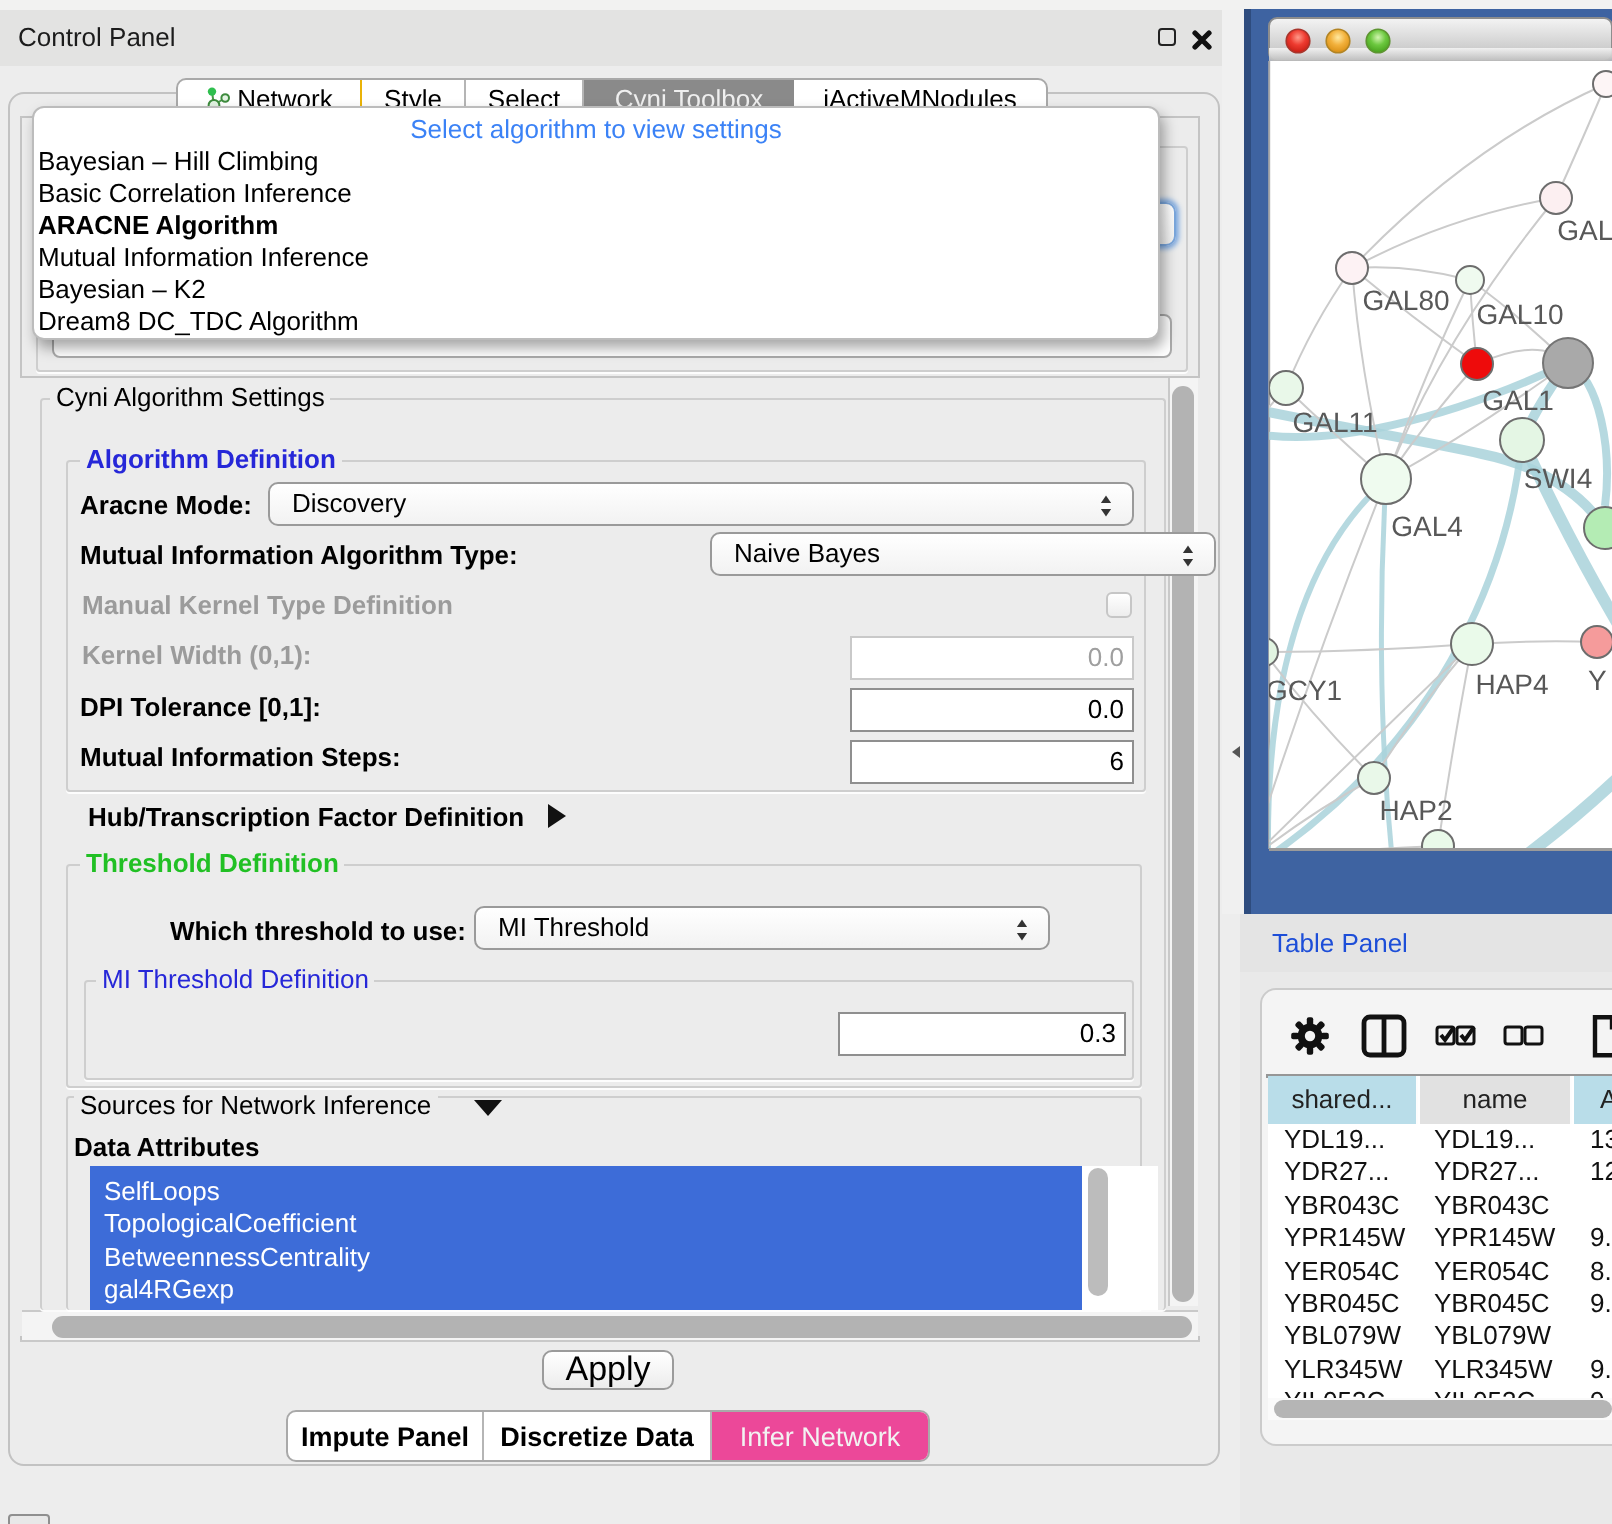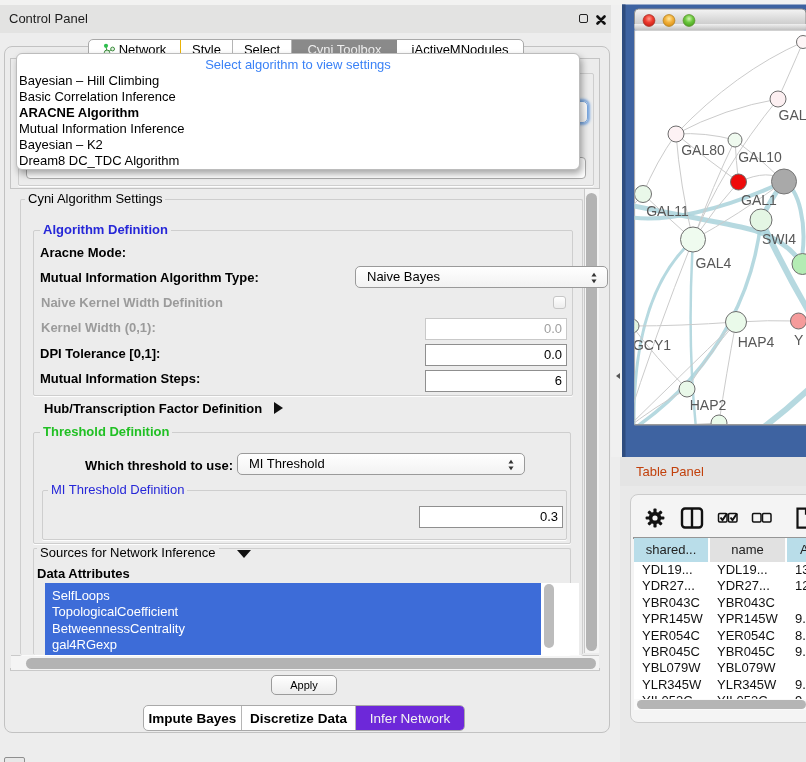--- a/index.html
+++ b/index.html
@@ -65,28 +65,34 @@
   <div class="abs" style="left:11px;top:655px;width:588px;height:15px;background:#f4f4f4;border-top:1px solid #c9c9c9;"></div>
   <div class="abs" style="left:26px;top:658px;width:570px;height:11px;background:#b3b3b3;border-radius:6px;"></div>
 
   <div class="gbox" style="left:20px;top:199px;width:563px;height:456px;border-bottom:none;"></div>
   <div class="gtitle" style="left:25px;top:191px;">Cyni Algorithm Settings</div>
 
   <div class="gbox" style="left:33px;top:230px;width:540px;height:166px;"></div>
   <div class="gtitle b" style="left:40px;top:222px;color:#2627d8;">Algorithm Definition</div>
 
   <div class="lbl b" style="left:40px;top:245px;">Aracne Mode:</div>
+  <div class="combo" style="left:134px;top:241px;width:433px;">Discovery
+    <svg class="carets" viewBox="0 0 8 16">
+        <path d="M4 1 L7.4 6 H0.6 Z" fill="#333"></path>
+        <path d="M4 15 L7.4 10 H0.6 Z" fill="#333"></path>
+      </svg>
+  </div>
   <div class="lbl b" style="left:40px;top:270px;">Mutual Information Algorithm Type:</div>
   <div class="combo" style="left:355px;top:266px;width:253px;">Naive Bayes
     <svg class="carets" viewBox="0 0 8 16">
         <path d="M4 1 L7.4 6 H0.6 Z" fill="#333"></path>
         <path d="M4 15 L7.4 10 H0.6 Z" fill="#333"></path>
       </svg>
   </div>
-  <div class="lbl b gray" style="left:41px;top:295px;">Naive Kernel Width Definition</div>
+  <div class="lbl b gray" style="left:41px;top:295px;">Manual Kernel Type Definition</div>
   <div class="abs" style="left:553px;top:296px;width:13px;height:13px;border:1px solid #c6c6c6;border-radius:3px;background:linear-gradient(#fff,#ededed);"></div>
   <div class="lbl b gray" style="left:41px;top:320px;">Kernel Width (0,1):</div>
   <div class="field dis" style="left:425px;top:318px;width:142px;">0.0</div>
   <div class="lbl b" style="left:40px;top:346px;">DPI Tolerance [0,1]:</div>
   <div class="field en" style="left:425px;top:344px;width:142px;">0.0</div>
   <div class="lbl b" style="left:40px;top:371px;">Mutual Information Steps:</div>
   <div class="field en" style="left:425px;top:370px;width:142px;">6</div>
 
   <div class="lbl b" style="left:44px;top:401px;">Hub/Transcription Factor Definition</div>
   <div class="abs" style="left:274px;top:402px;width:0;height:0;border-left:9px solid #111;border-top:6px solid transparent;border-bottom:6px solid transparent;"></div>
@@ -112,26 +118,26 @@
   <div class="lbl b" style="left:37px;top:566px;">Data Attributes</div>
 
   <div class="abs" style="left:45px;top:583px;width:534px;height:72px;background:#fff;overflow:hidden;">
     <div class="abs" style="left:0;top:0;width:496px;height:72px;background:#3d6cd8;color:#fff;font-size:13px;line-height:16.4px;padding:5px 0 0 7px;">
       SelfLoops<br>TopologicalCoefficient<br>BetweennessCentrality<br>gal4RGexp
     </div>
     <div class="abs" style="left:499px;top:1px;width:10px;height:64px;background:#bcbcbc;border-radius:5px;"></div>
   </div>
 
   <div class="abs" style="left:10px;top:670px;width:590px;height:1px;background:#c9c9c9;"></div>
-  <div class="abs" style="left:271px;top:675px;width:66px;height:20px;background:linear-gradient(#ffffff,#ececec);border:1px solid #9b9b9b;border-radius:5px;font-size:11px;text-align:center;line-height:18px;">Apply</div>
+  <div class="abs" style="left:271px;top:675px;width:66px;height:20px;background:linear-gradient(#ffffff,#ececec);border:1px solid #9b9b9b;border-radius:5px;font-size:17px;text-align:center;line-height:18px;">Apply</div>
 
   <div class="abs" style="left:143px;top:705px;width:322px;height:26px;background:#fff;border:1px solid #a9a9a9;border-radius:5px;overflow:hidden;display:flex;">
-    <div style="width:98px;border-right:1px solid #b5b5b5;display:flex;align-items:center;justify-content:center;font-size:13.5px;font-weight:bold;">Impute Bayes</div>
+    <div style="width:98px;border-right:1px solid #b5b5b5;display:flex;align-items:center;justify-content:center;font-size:13.5px;font-weight:bold;">Impute Panel</div>
     <div style="width:114px;border-right:1px solid #b5b5b5;display:flex;align-items:center;justify-content:center;font-size:13.5px;font-weight:bold;">Discretize Data</div>
-    <div style="flex:1;background:#6d28d9;display:flex;align-items:center;justify-content:center;font-size:13.5px;color:#f2f2f2;">Infer Network</div>
+    <div style="flex:1;background:#ec4899;display:flex;align-items:center;justify-content:center;font-size:13.5px;color:#f2f2f2;">Infer Network</div>
   </div>
 
   <div class="abs" style="left:4px;top:757px;width:21px;height:10px;background:#e8e8e8;border:1px solid #8f8f8f;border-radius:2px;"></div>
 
   <div class="abs" style="left:16px;top:53px;width:564px;height:117px;background:#fff;border:1px solid #bcbcbc;border-radius:6px;box-shadow:2px 4px 7px rgba(0,0,0,0.35);overflow:hidden;">
     <div style="height:19px;font-size:13px;color:#3b82f6;text-align:center;line-height:21px;">Select algorithm to view settings</div>
     <div style="font-size:13px;color:#000;line-height:16px;padding-left:2px;">
       Bayesian – Hill Climbing<br>
       Basic Correlation Inference<br>
       <span class="b">ARACNE Algorithm</span><br>
@@ -250,21 +256,21 @@
         <text x="32" y="350">GCY1</text>
         <text x="136" y="347">HAP4</text>
         <text x="174" y="345" text-anchor="start">Y</text>
         <text x="88" y="410">HAP2</text>
       </g>
     </g>
     <rect x="14.5" y="424" width="171.5" height="1.5" fill="#9a9a9a"></rect>
   </svg>
 
   <div class="abs" style="left:620px;top:457px;width:186px;height:29px;background:#e4e4e4;"></div>
-  <div class="abs" style="left:636px;top:464px;font-size:13px;color:#c2410c;">Table Panel</div>
+  <div class="abs" style="left:636px;top:464px;font-size:13px;color:#1d4ed8;">Table Panel</div>
   <div class="abs" style="left:620px;top:486px;width:186px;height:276px;background:#e9e9e9;"></div>
   <div class="abs" style="left:630px;top:494px;width:186px;height:229px;background:#f4f4f4;border:1px solid #cbcbcb;border-radius:8px;"></div>
 
   <svg class="abs" style="left:634px;top:505px;" width="172" height="28" viewBox="0 0 172 28">
     <g fill="none" stroke="#111" stroke-width="2">
       <g fill="#111" stroke="none">
         <circle cx="21" cy="13" r="6.2"></circle>
         <rect x="19.4" y="3.6" width="3.2" height="4" rx="1"></rect>
         <rect x="19.4" y="18.4" width="3.2" height="4" rx="1"></rect>
         <rect x="11.6" y="11.4" width="4" height="3.2" rx="1"></rect>

